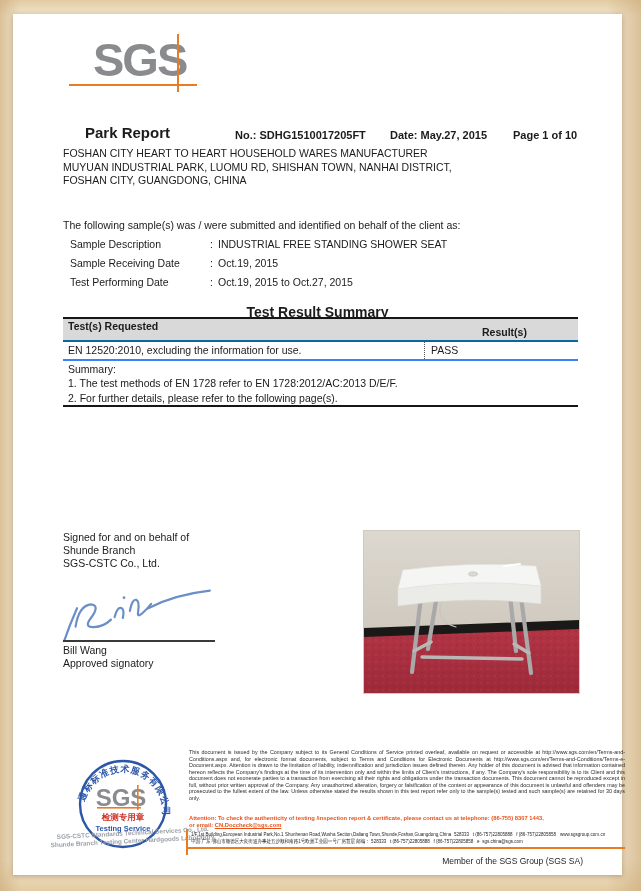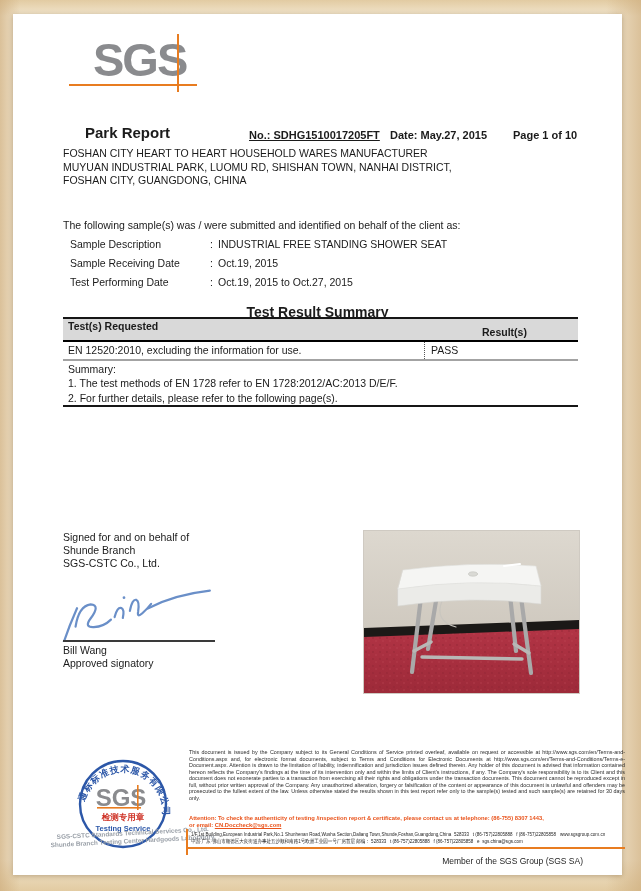--- a/index.html
+++ b/index.html
@@ -15,41 +15,41 @@
     background:#fff;box-shadow:0 1px 5px rgba(110,80,35,.4);
   }
   .page *{position:absolute;}
   
   .logo-text{left:80px;top:22px;font-size:47px;font-weight:bold;color:#8a8b8e;letter-spacing:-2px;line-height:1;}
   .logo-hline{left:56px;top:70px;width:128px;height:2px;background:#e87c20;}
   .logo-vline{left:164px;top:20px;width:2px;height:58px;background:#e87c20;}
   
   .hd{font-weight:bold;color:#1b1b1b;white-space:nowrap;}
   .hd-title{left:72px;top:110px;font-size:15px;}
-  .hd-no{left:236px;top:115px;font-size:11px;text-decoration:underline;}
+  .hd-no{left:222px;top:115px;font-size:11px;}
   .hd-date{left:377px;top:115px;font-size:11px;}
   .hd-page{left:500px;top:115px;font-size:11px;}
   
   .client{left:50px;top:133px;font-size:10.5px;line-height:13.5px;color:#1b1b1b;white-space:nowrap;}
   .client div{position:static;}
   
   .intro{left:50px;top:205px;font-size:10.5px;color:#1b1b1b;white-space:nowrap;}
   .srow{left:57px;font-size:10.5px;color:#1b1b1b;white-space:nowrap;display:flex;width:520px;}
   .srow span{position:static;display:block;}
   .srow .lbl{width:135px;}
   .srow .colon{width:13px;text-align:center;}
   .r1{top:224px;} .r2{top:243px;} .r3{top:262px;}
   
   .trs-title{left:0;top:290px;width:609px;text-align:center;font-size:14px;font-weight:bold;color:#1b1b1b;}
   .tbl{left:50px;top:303px;width:515px;border-top:2px solid #161616;border-bottom:2px solid #161616;font-size:10.5px;color:#1b1b1b;}
   .tbl > div{position:static;}
-  .tbl .hdr{display:flex;background:#d9d9d9;border-bottom:2px solid #000000;font-weight:bold;}
+  .tbl .hdr{display:flex;background:#d9d9d9;border-bottom:2px solid #0369a1;font-weight:bold;}
   .tbl .hdr .c1{position:static;width:356px;padding:1px 0 2px 5px;}
   .tbl .hdr .c2{position:static;flex:1;padding:7px 0 2px 7px;text-align:center;}
-  .tbl .drow{display:flex;border-bottom:2px solid #a3a3a3;}
+  .tbl .drow{display:flex;border-bottom:2px solid #3b82f6;}
   .tbl .drow .c1{position:static;width:356px;padding:2px 0 3px 5px;}
   .tbl .drow .c2{position:static;flex:1;border-left:1px dotted #555;padding:2px 0 3px 6px;}
   .tbl .sum{font-weight:normal;padding:2px 0 0 5px;}
   .tbl .note{padding:2px 0 1px 5px;}
   
   .sig-head{left:50px;top:517px;font-size:10.5px;line-height:13px;color:#1b1b1b;white-space:nowrap;}
   .sig-head div{position:static;}
   .sig-svg{left:38px;top:552px;}
   .sig-rule{left:50px;top:626px;width:152px;height:2px;background:#3a3a3a;}
   .sig-name{left:50px;top:630px;font-size:10.5px;color:#1b1b1b;}

